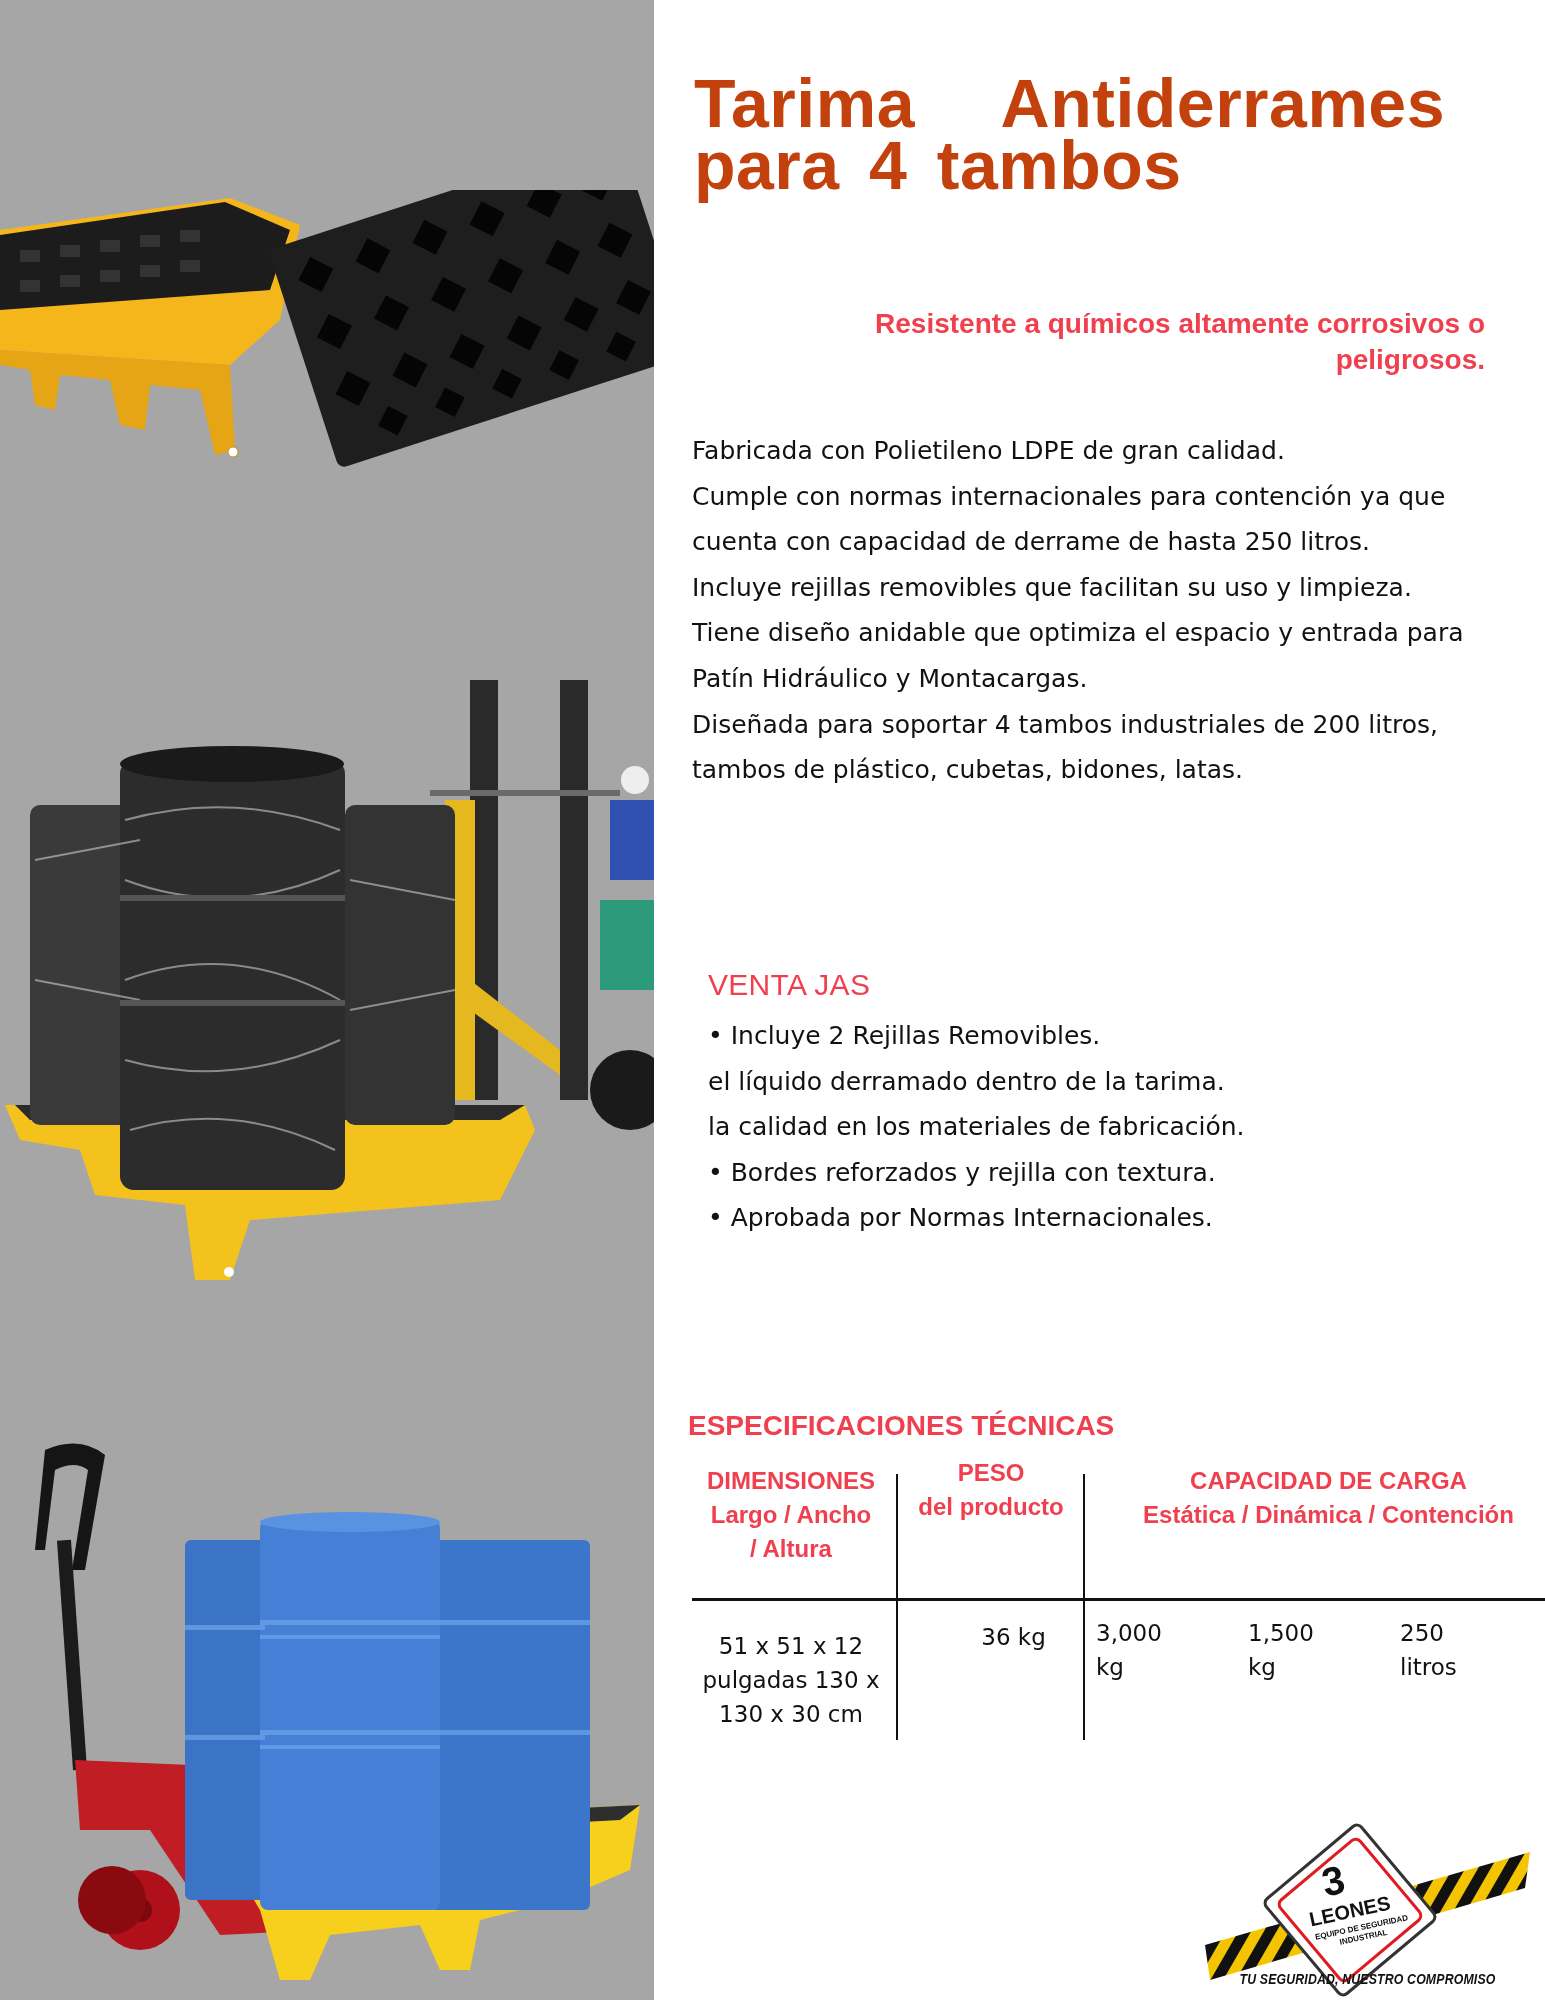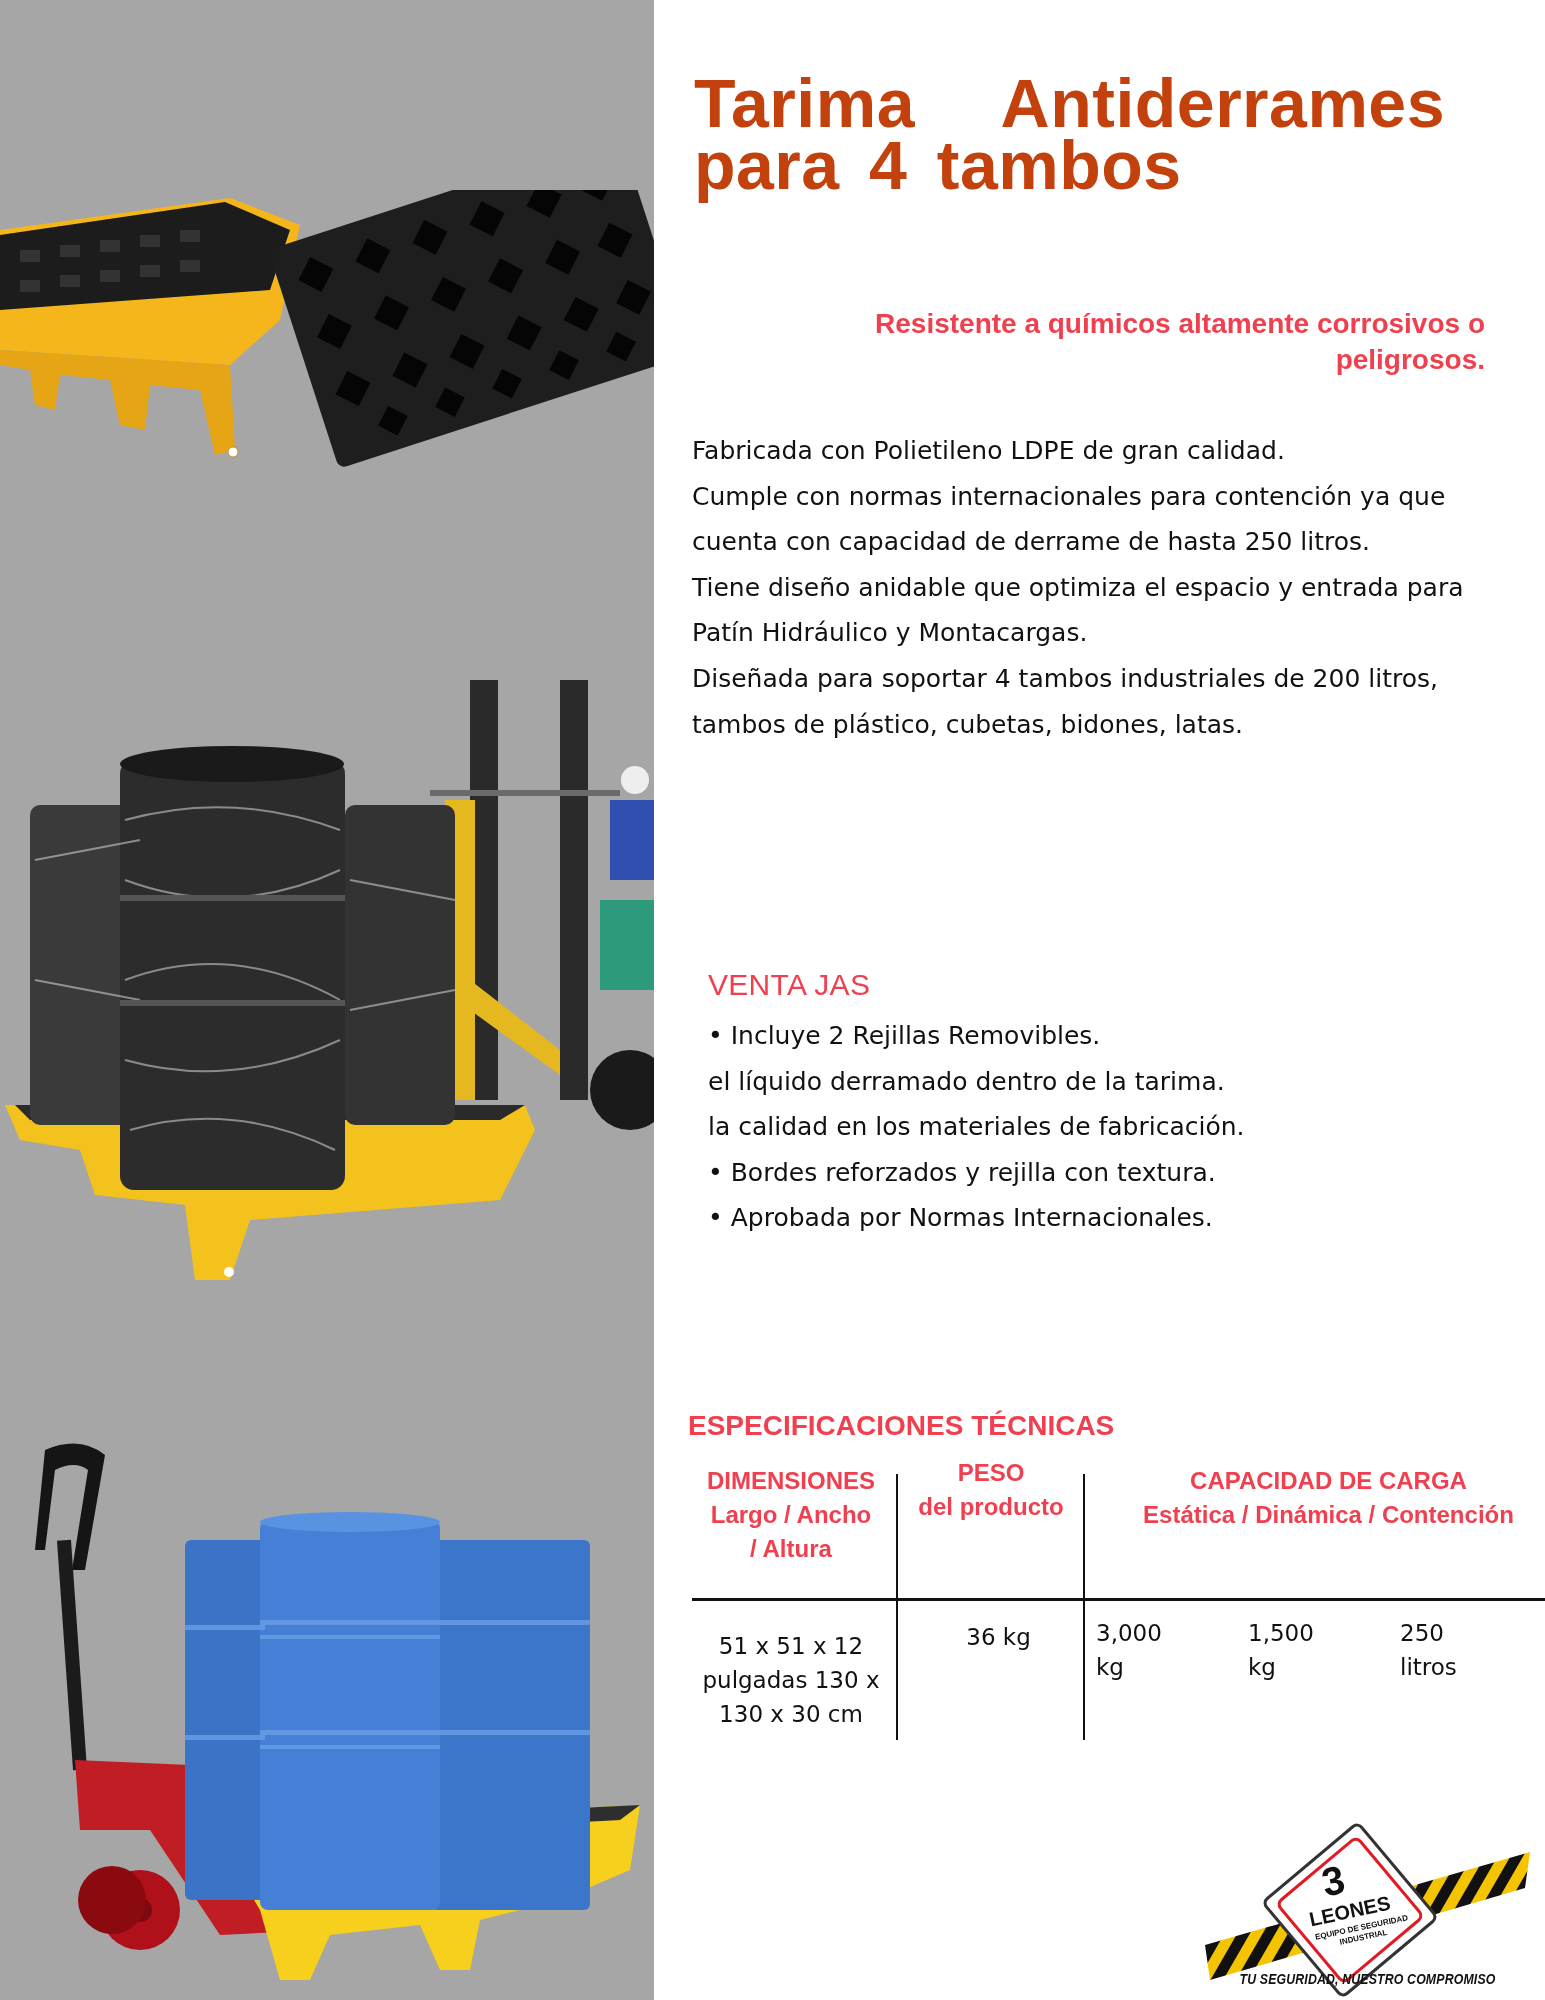--- a/index.html
+++ b/index.html
@@ -176,20 +176,21 @@
 <h1 class="title">
   <span style="white-space:pre">Tarima   Antiderrames</span><br>
   <span>para 4 tambos</span>
 </h1>
 
 <p class="subtitle">Resistente a químicos altamente corrosivos o peligrosos.</p>
 
 <div class="desc">
   <p>Fabricada con Polietileno LDPE de gran calidad.</p>
   <p>Cumple con normas internacionales para contención ya que cuenta con capacidad de derrame de hasta 250 litros.</p>
+  <p>Incluye rejillas removibles que facilitan su uso y limpieza.</p>
   <p>Tiene diseño anidable que optimiza el espacio y entrada para Patín Hidráulico y Montacargas.</p>
   <p>Diseñada para soportar 4 tambos industriales de 200 litros, tambos de plástico, cubetas, bidones, latas.</p>
 </div>
 
 <h2 class="ventajas-heading">VENTA JAS</h2>
 <ul class="ventajas">
   <li>• Incluye 2 Rejillas Removibles.</li>
   <li>el líquido derramado dentro de la tarima.</li>
   <li>la calidad en los materiales de fabricación.</li>
   <li>• Bordes reforzados y rejilla con textura.</li>
@@ -215,21 +216,21 @@
 
   <div class="hline"></div>
   <div class="vline" style="left:896px;"></div>
   <div class="vline" style="left:1083px;"></div>
 
   <div class="spec-td" style="left:686px;top:1629px;width:210px;text-align:center;">
     <div>51 x 51 x 12</div>
     <div>pulgadas 130 x</div>
     <div>130 x 30 cm</div>
   </div>
-  <div class="spec-td" style="left:898px;top:1620px;width:201px;text-align:center;">36 kg</div>
+  <div class="spec-td" style="left:898px;top:1620px;width:201px;text-align:center;padding-left:15px;">36 kg</div>
   <div class="spec-td" style="left:1096px;top:1616px;">
     <div>3,000</div>
     <div>kg</div>
   </div>
   <div class="spec-td" style="left:1248px;top:1616px;">
     <div>1,500</div>
     <div>kg</div>
   </div>
   <div class="spec-td" style="left:1400px;top:1616px;">
     <div>250</div>

